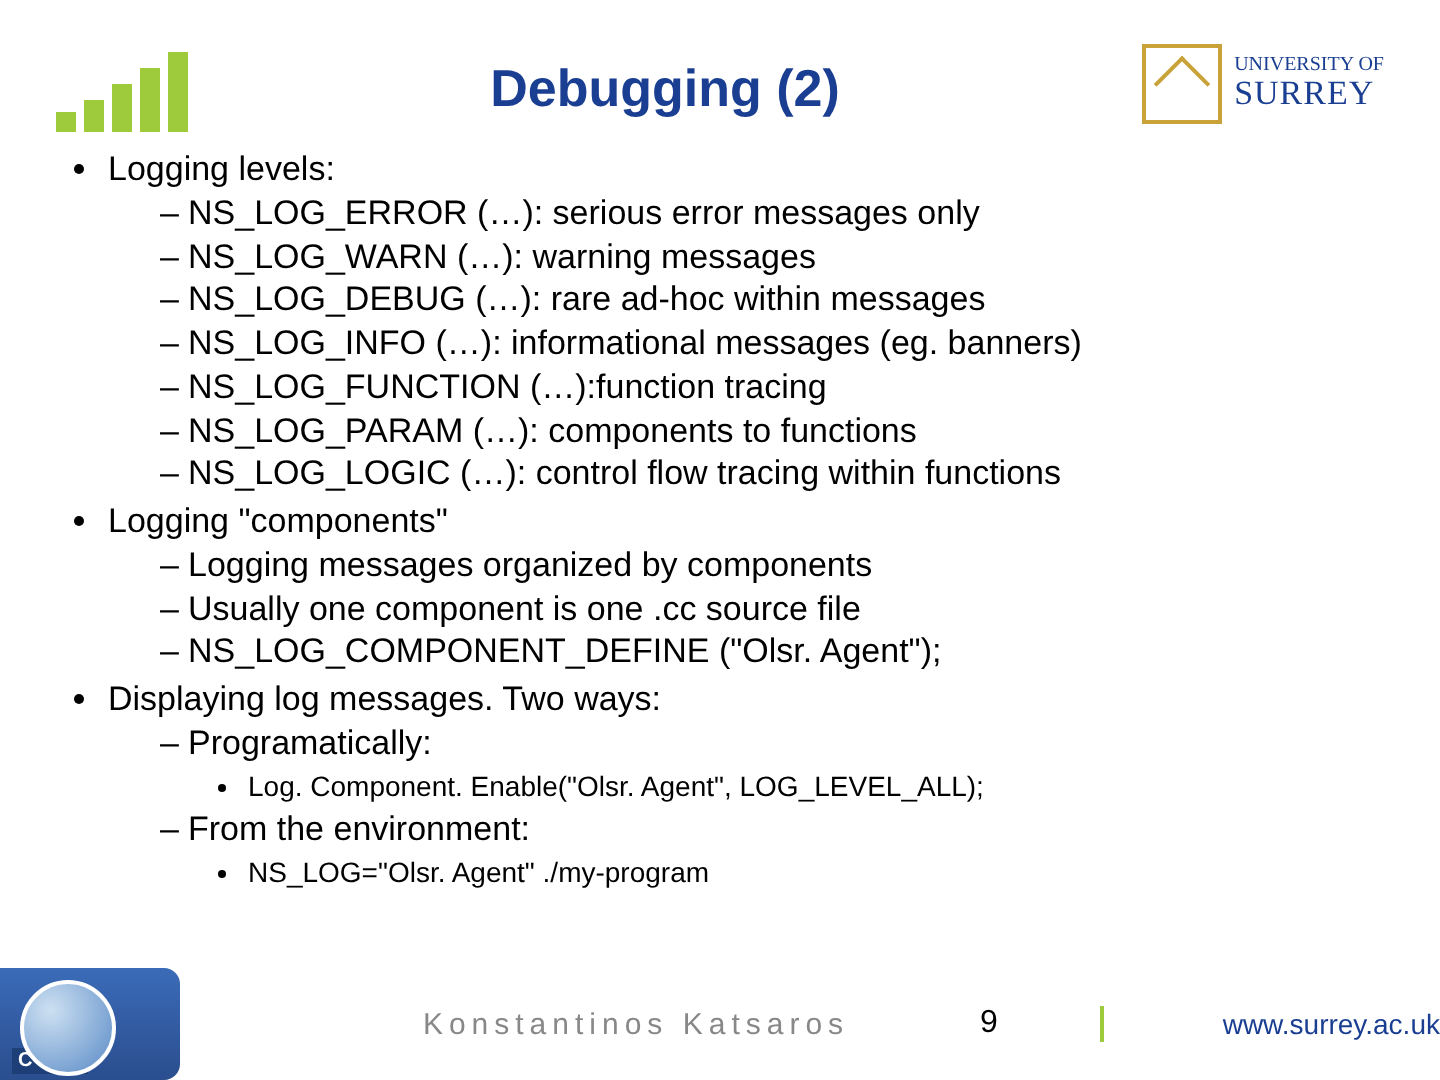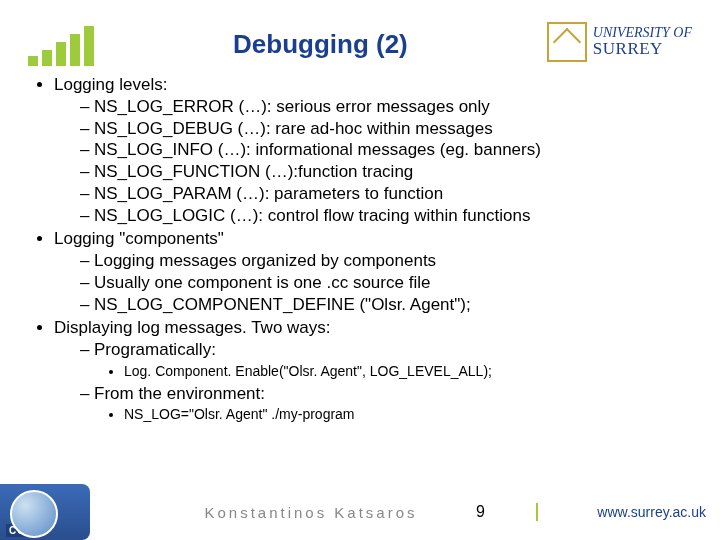--- a/index.html
+++ b/index.html
@@ -70,21 +70,21 @@
     left: 50%; top: 50%;
     width: 18px; height: 18px;
     border-top: 2px solid #c9a23a;
     border-left: 2px solid #c9a23a;
     transform: translate(-50%,-50%) rotate(45deg);
   }
   .surrey-logo .txt {
     line-height: 1.05;
     font-size: 13px;
   }
-  .surrey-logo .txt .uof { font-size: 14px; font-style: italic; }
+  .surrey-logo .txt .uof { font-size: 10px; }
   .surrey-logo .txt .sur { font-size: 17px; letter-spacing: 0.5px; }
   .content {
     font-size: 17px;
     color: #000;
     line-height: 1.28;
   }
   .content ul {
     margin: 0;
     padding-left: 26px;
   }
@@ -161,21 +161,21 @@
   }
   .footer .pagenum {
     width: 60px;
     text-align: left;
     color: #000;
     font-size: 16px;
   }
   .footer .url {
     width: 160px;
     text-align: right;
-    padding-right: 14px;
+    padding-right: 0;
     color: #1a3f92;
     font-size: 14px;
   }
   .footer .sep {
     width: 2px;
     height: 18px;
     background: #9ecb3b;
     margin-right: 8px;
   }
 </style>
@@ -201,24 +201,25 @@
       </div>
     </div>
   </div>
 
   <div class="content">
     <ul class="top">
       <li>
         <span>Logging levels:</span>
         <ul class="dash">
           <li>NS_LOG_ERROR (…): serious error messages only</li>
+          <li>NS_LOG_WARN (…): warning messages</li>
           <li>NS_LOG_DEBUG (…): rare ad-hoc within messages</li>
           <li>NS_LOG_INFO (…): informational messages (eg. banners)</li>
           <li>NS_LOG_FUNCTION (…):function tracing</li>
-          <li>NS_LOG_PARAM (…): parameters to function</li>
+          <li>NS_LOG_PARAM (…): components to functions</li>
           <li>NS_LOG_LOGIC (…): control flow tracing within functions</li>
         </ul>
       </li>
       <li>
         <span>Logging "components"</span>
         <ul class="dash">
           <li>Logging messages organized by components</li>
           <li>Usually one component is one .cc source file</li>
           <li>NS_LOG_COMPONENT_DEFINE ("Olsr. Agent");</li>
         </ul>

